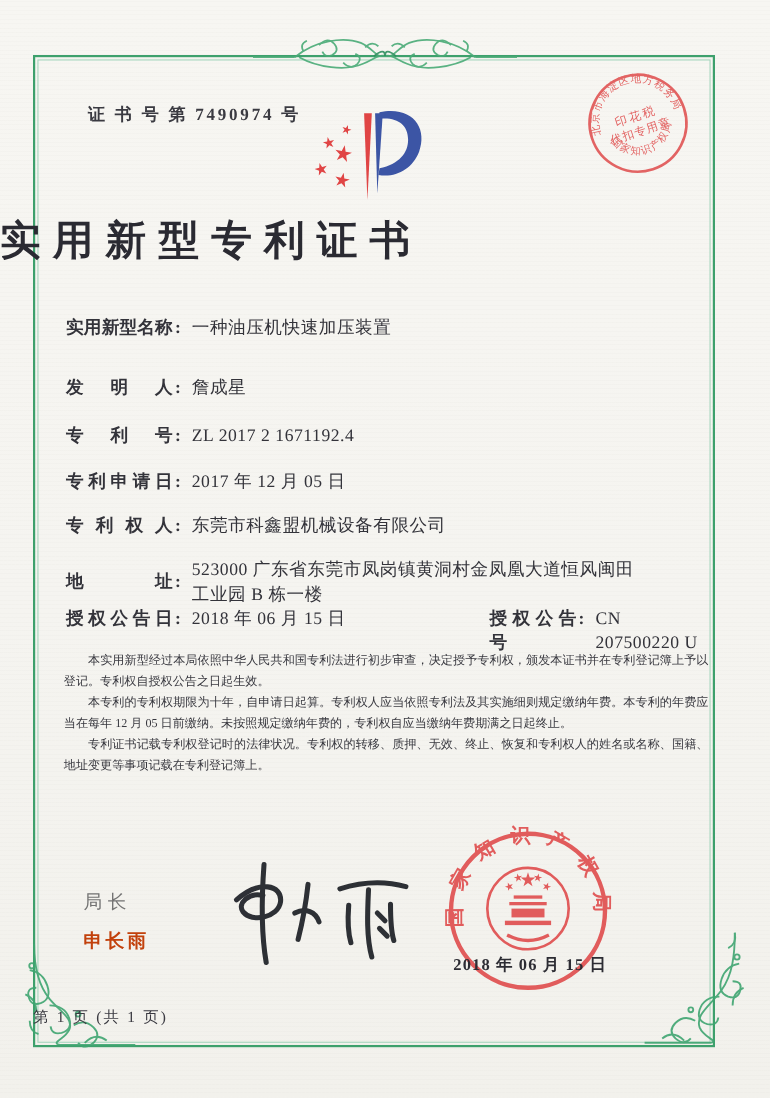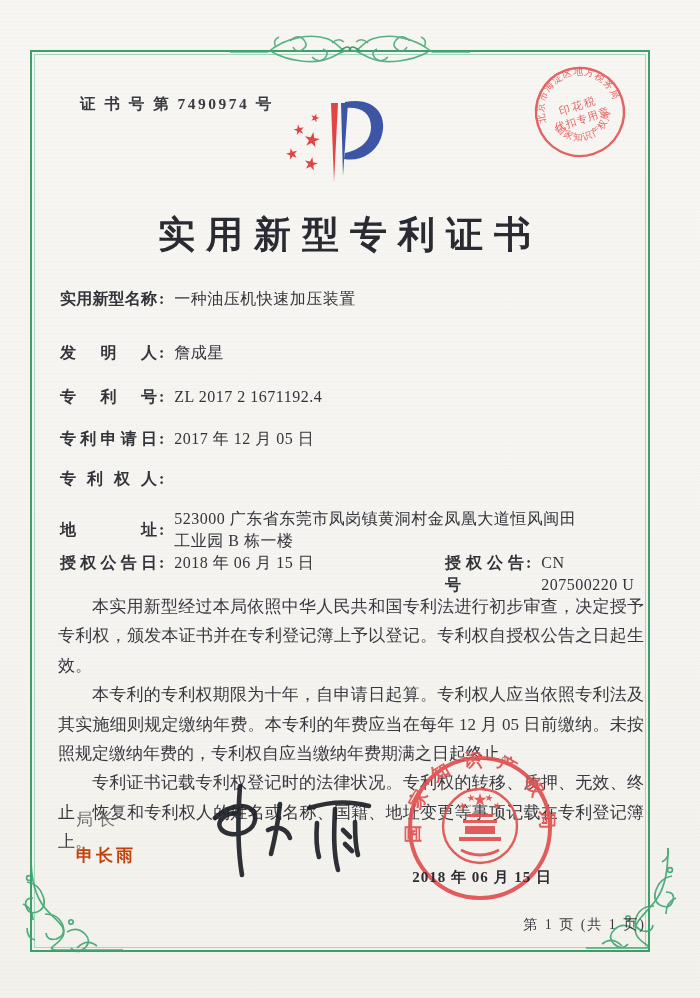--- a/index.html
+++ b/index.html
@@ -19,48 +19,48 @@
     border:2px solid #3da06c;
   }
   .frame::before{
     content:"";position:absolute;inset:2px;border:1px solid #a6d5bd;
   }
   .cert-no{
     position:absolute;left:60px;top:94px;
     font-size:15.5px;letter-spacing:2.5px;color:#3a3a41;font-weight:600;margin-left:20px;
   }
   .title{
-    position:absolute;left:0;top:210px;width:700px;text-align:center;
+    position:absolute;left:0;top:194px;width:700px;text-align:left;
     font-size:37px;font-weight:700;letter-spacing:11px;color:#2a2a32;
   }
   .fields{position:absolute;left:0;top:0;width:700px;}
   .frow{position:absolute;left:60px;display:flex;align-items:center;
     font-size:16px;color:#33333a;line-height:1.4;}
   .flabel{display:inline-block;width:97px;text-align:justify;text-align-last:justify;
     font-weight:600;letter-spacing:0;}
   .fcolon{display:inline-block;margin:0 10px 0 2px;font-weight:600;}
   .fvalue{white-space:pre-line;max-width:460px;letter-spacing:0.5px;}
   .grant-pair{position:absolute;left:385px;top:0;display:flex;font-size:16px;color:#33333a;}
   .grant-pair .flabel{width:92px;}
   .bodytext{
     position:absolute;left:58px;top:592px;width:586px;
-    font-size:17px;line-height:1.73;color:#38383f;text-align:justify;
+    font-size:11px;line-height:1.73;color:#38383f;text-align:justify;
   }
   .bodytext p{margin:0;text-indent:2em;}
   .sig-title{position:absolute;left:76px;top:808px;font-size:17px;letter-spacing:5px;
     color:#737373;font-weight:400;font-family:"Liberation Sans","DejaVu Sans",sans-serif;}
   .sig-name{position:absolute;left:76px;top:844px;font-size:17px;letter-spacing:3px;
     color:#c2410c;font-weight:600;font-family:"Liberation Sans","DejaVu Sans",sans-serif;}
   .sig-svg{position:absolute;left:185px;top:778px;}
   .stamp-date{
     position:absolute;left:402px;top:868px;width:160px;text-align:center;
     font-size:15px;color:#2c2c33;letter-spacing:1px;font-weight:600;z-index:5;
   }
   .footer{
-    position:absolute;left:30px;top:916px;width:616px;text-align:right;
+    position:absolute;left:30px;top:916px;width:616px;text-align:left;
     font-size:14px;color:#3a3a41;letter-spacing:2px;
   }
   svg{position:absolute;}
   .logo-svg{left:285px;top:96px;}
   .tax-stamp-svg{left:531px;top:63px;opacity:.88;}
   .office-stamp-svg{left:403px;top:750px;opacity:.92;}
   .orn-top{left:228px;top:29px;}
   .orn-bl{left:15px;top:852px;}
   .orn-br{left:582px;top:846px;}
   .stamp-text{font-family:"Liberation Serif","DejaVu Serif",serif;}
@@ -174,20 +174,21 @@
     <span class="fvalue">ZL 2017 2 1671192.4</span>
   </div>
   <div class="frow" style="top:428px">
     <span class="flabel">专利申请日</span>
       <span class="fcolon">:</span>
     <span class="fvalue">2017 年 12 月 05 日</span>
   </div>
   <div class="frow" style="top:468px">
     <span class="flabel">专利权人</span>
       <span class="fcolon">:</span>
+    <span class="fvalue">东莞市科鑫盟机械设备有限公司</span>
   </div>
   <div class="frow" style="top:508px">
     <span class="flabel">地址</span>
       <span class="fcolon">:</span>
     <span class="fvalue">523000 广东省东莞市凤岗镇黄洞村金凤凰大道恒风闽田
 工业园 B 栋一楼</span>
   </div>
   <div class="frow" style="top:552px;width:585px">
     <span class="flabel">授权公告日</span>
       <span class="fcolon">:</span>

